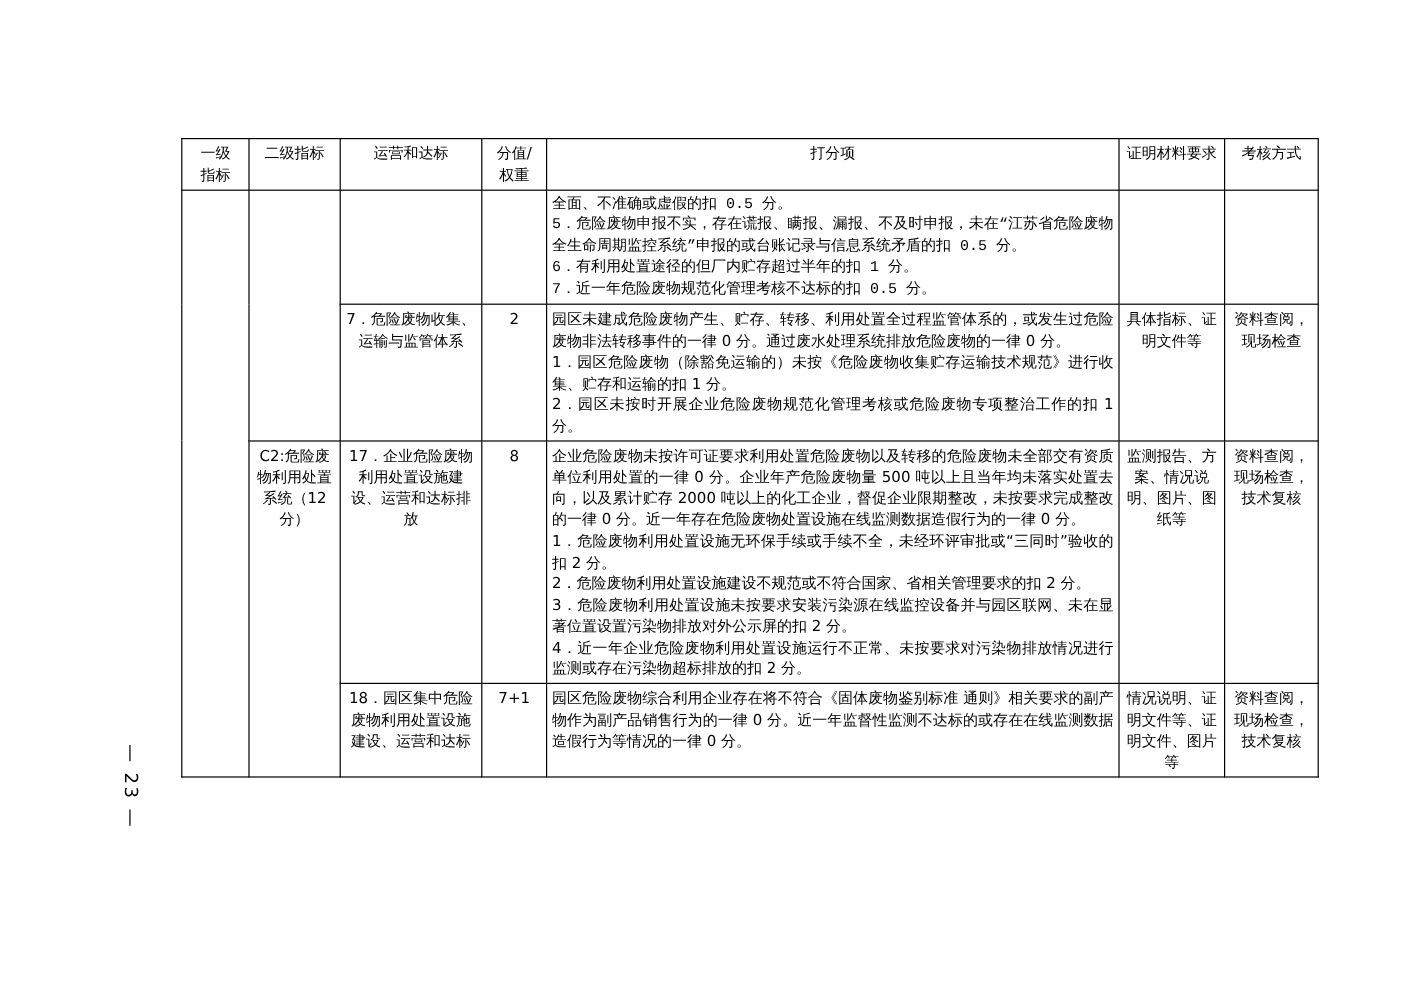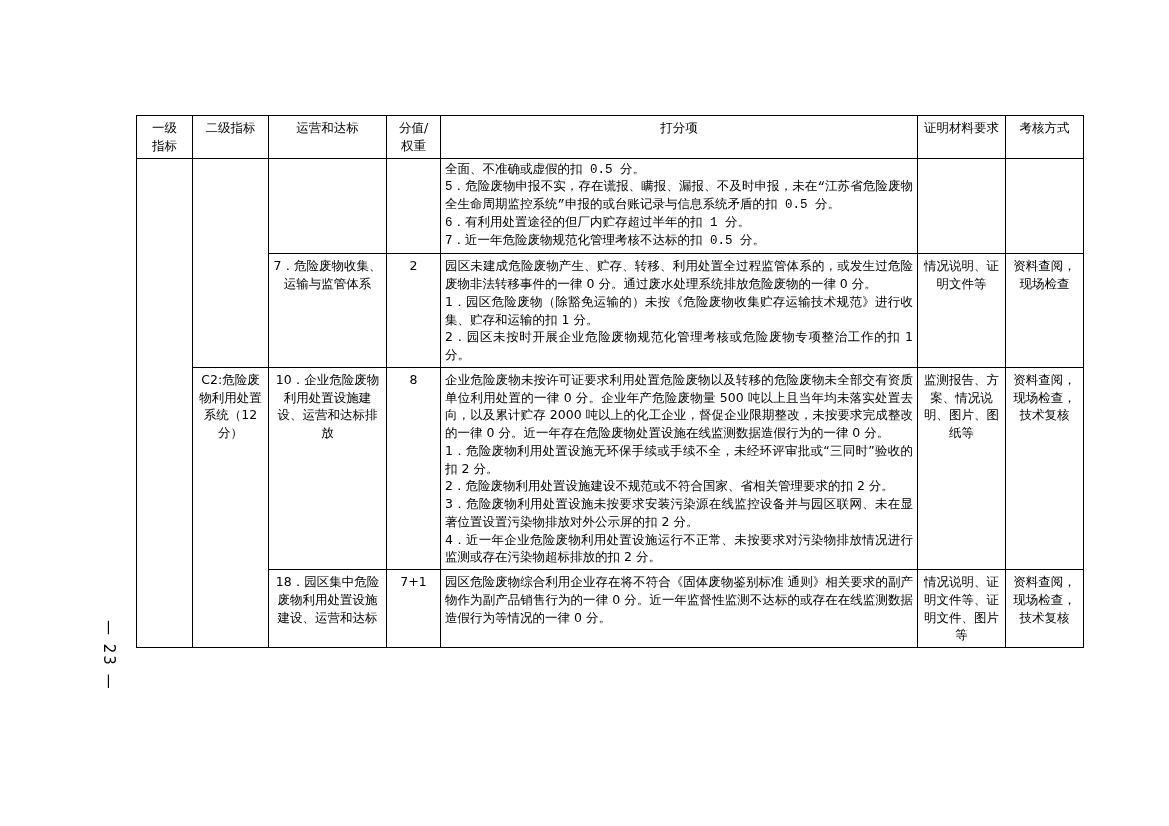--- a/index.html
+++ b/index.html
@@ -27,21 +27,21 @@
     top: 620px;
     width: 40px;
     text-align: center;
     font-size: 15px;
     color: #000;
     writing-mode: vertical-rl;
     letter-spacing: 2px;
   }
   table.grid {
     position: absolute;
-    left: 136px;
+    left: 151px;
     top: 115px;
     width: 897px;
     border-collapse: collapse;
     table-layout: fixed;
   }
   table.grid td, table.grid th {
     border: 1px solid #000;
     vertical-align: top;
     padding: 3px 4px;
     font-size: 12.5px;
@@ -130,27 +130,27 @@
         <td class="c-center"></td>
         <td class="c-center"></td>
       </tr>
 
       <tr>
         <td class="c-mid-center vert-label">7．危险废物收集、运输与监管体系</td>
         <td class="c-mid-center">2</td>
         <td class="c-just" style="white-space: pre-line;">园区未建成危险废物产生、贮存、转移、利用处置全过程监管体系的，或发生过危险废物非法转移事件的一律 0 分。通过废水处理系统排放危险废物的一律 0 分。
 1．园区危险废物（除豁免运输的）未按《危险废物收集贮存运输技术规范》进行收集、贮存和运输的扣 1 分。
 2．园区未按时开展企业危险废物规范化管理考核或危险废物专项整治工作的扣 1 分。</td>
-        <td class="c-mid-center">情况说明、证明文件等</td>
+        <td class="c-mid-center">具体指标、证明文件等</td>
         <td class="c-mid-center">资料查阅，现场检查</td>
       </tr>
 
       <tr>
         <td class="c-mid-center vert-label" rowspan="2">C2:危险废物利用处置系统（12分）</td>
-        <td class="c-mid-center vert-label">10．企业危险废物利用处置设施建设、运营和达标排放</td>
+        <td class="c-mid-center vert-label">17．企业危险废物利用处置设施建设、运营和达标排放</td>
         <td class="c-mid-center">8</td>
         <td class="c-just" style="white-space: pre-line;">企业危险废物未按许可证要求利用处置危险废物以及转移的危险废物未全部交有资质单位利用处置的一律 0 分。企业年产危险废物量 500 吨以上且当年均未落实处置去向，以及累计贮存 2000 吨以上的化工企业，督促企业限期整改，未按要求完成整改的一律 0 分。近一年存在危险废物处置设施在线监测数据造假行为的一律 0 分。
 1．危险废物利用处置设施无环保手续或手续不全，未经环评审批或“三同时”验收的扣 2 分。
 2．危险废物利用处置设施建设不规范或不符合国家、省相关管理要求的扣 2 分。
 3．危险废物利用处置设施未按要求安装污染源在线监控设备并与园区联网、未在显著位置设置污染物排放对外公示屏的扣 2 分。
 4．近一年企业危险废物利用处置设施运行不正常、未按要求对污染物排放情况进行监测或存在污染物超标排放的扣 2 分。</td>
         <td class="c-mid-center">监测报告、方案、情况说明、图片、图纸等</td>
         <td class="c-mid-center">资料查阅，现场检查，技术复核</td>
       </tr>
 

